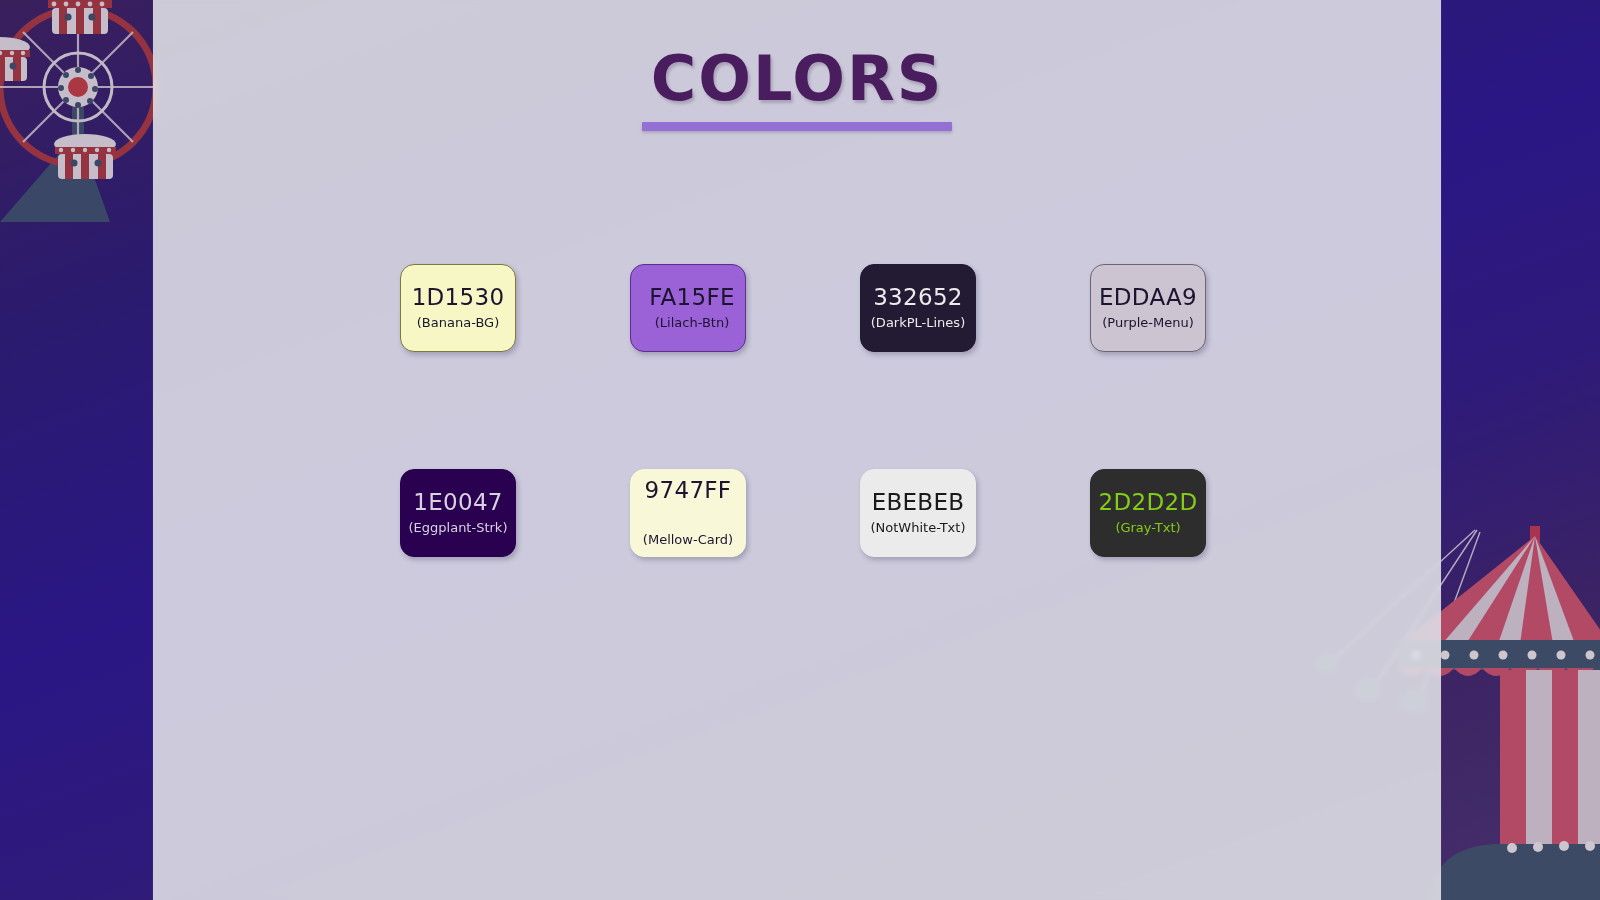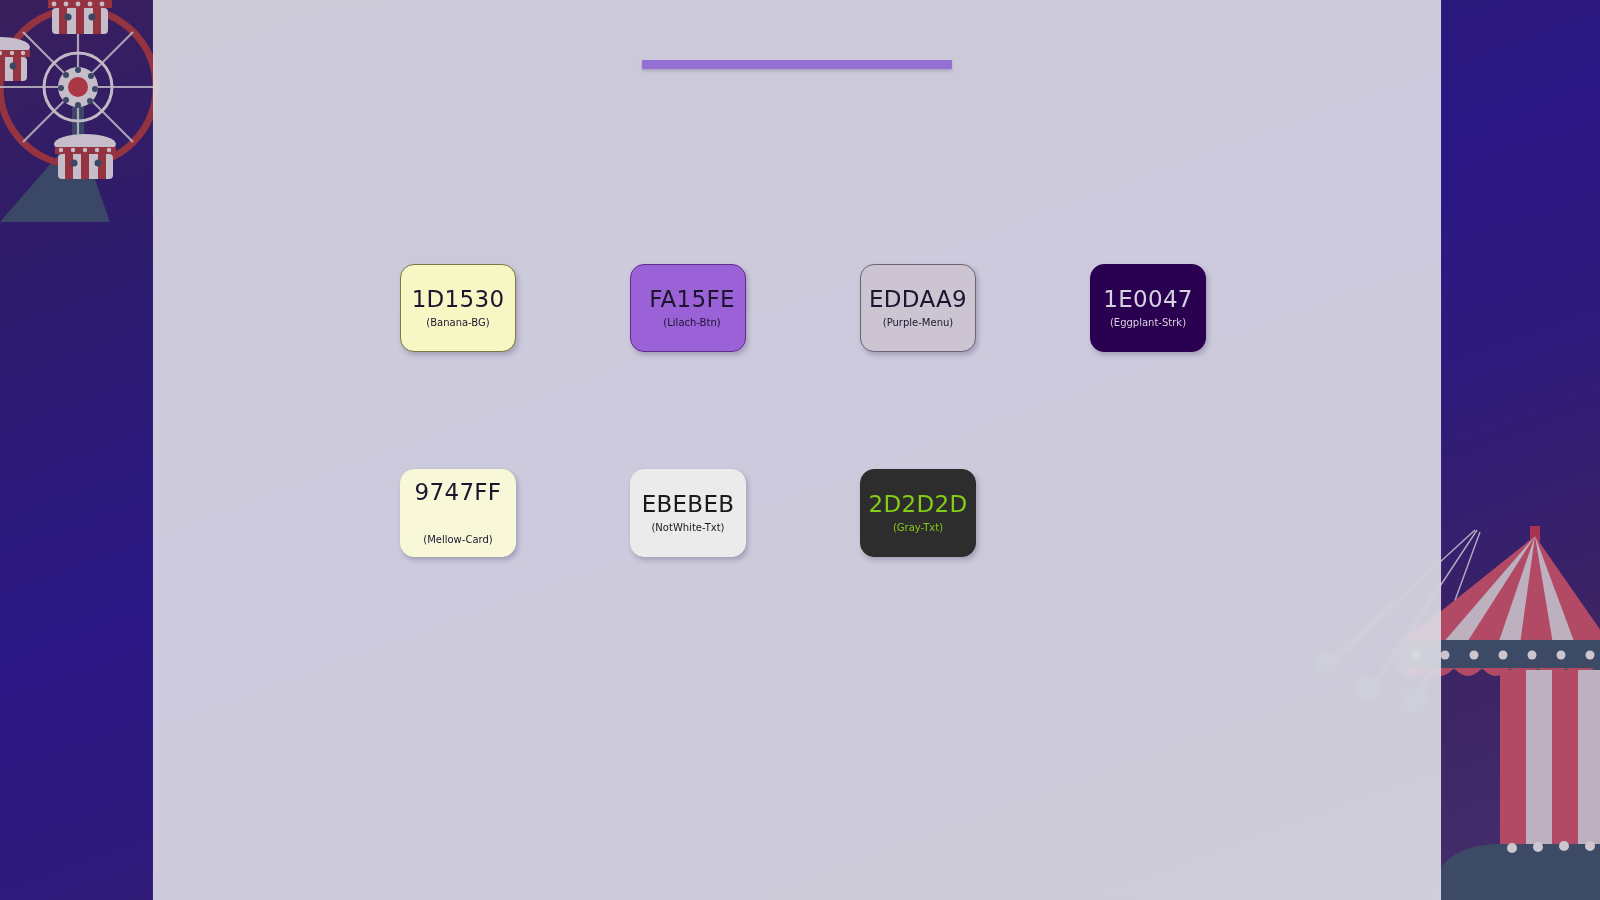--- a/index.html
+++ b/index.html
@@ -91,21 +91,21 @@
   }
   .swatch-hex {
     font-family: "DejaVu Sans", sans-serif;
     font-size: 23px;
     font-weight: 400;
     letter-spacing: 0.3px;
     line-height: 1.1;
   }
   .swatch-label {
     font-family: "DejaVu Sans", sans-serif;
-    font-size: 10px;
+    font-size: 13px;
     font-weight: 400;
     margin-top: 5px;
     line-height: 1.1;
   }
 </style>
 </head>
 <body>
 
 <div id="stage">
 
@@ -250,32 +250,37 @@
           <circle cx="148" cy="321" r="5"></circle>
         <circle cx="174" cy="320" r="5"></circle>
           <circle cx="200" cy="320" r="5"></circle>
       </g>
     </g>
   </svg>
 
   <div id="content-panel">
 
     <div id="title-block">
+      <h1 id="page-title">COLORS</h1>
       <div id="title-underline"></div>
     </div>
 
     <div id="swatch-grid">
         <div class="swatch-card" style="background: rgb(247, 247, 198); color: rgb(29, 21, 48); border: 1.5px solid rgb(122, 122, 60);">
           <div class="swatch-hex">1D1530</div>
           <div class="swatch-label">(Banana-BG)</div>
         </div>
         <div class="swatch-card" style="background: rgb(154, 98, 214); color: rgb(29, 21, 48); border: 1.5px solid rgb(91, 46, 143); padding-left: 8px;">
           <div class="swatch-hex">FA15FE</div>
           <div class="swatch-label">(Lilach-Btn)</div>
         </div>
+        <div class="swatch-card" style="background: rgb(35, 26, 51); color: rgb(235, 235, 235); border: 1.5px solid rgb(35, 26, 51);">
+          <div class="swatch-hex">332652</div>
+          <div class="swatch-label">(DarkPL-Lines)</div>
+        </div>
         <div class="swatch-card" style="background: rgb(204, 196, 209); color: rgb(29, 21, 48); border: 1.5px solid rgb(110, 100, 120);">
           <div class="swatch-hex">EDDAA9</div>
           <div class="swatch-label">(Purple-Menu)</div>
         </div>
         <div class="swatch-card" style="background: rgb(42, 0, 80); color: rgb(216, 210, 224); border: 1.5px solid rgb(42, 0, 80);">
           <div class="swatch-hex">1E0047</div>
           <div class="swatch-label">(Eggplant-Strk)</div>
         </div>
         <div class="swatch-card" style="background: rgb(248, 248, 216); color: rgb(29, 21, 48); border: 1.5px solid rgb(248, 248, 216); gap: 24px;">
           <div class="swatch-hex">9747FF</div>

